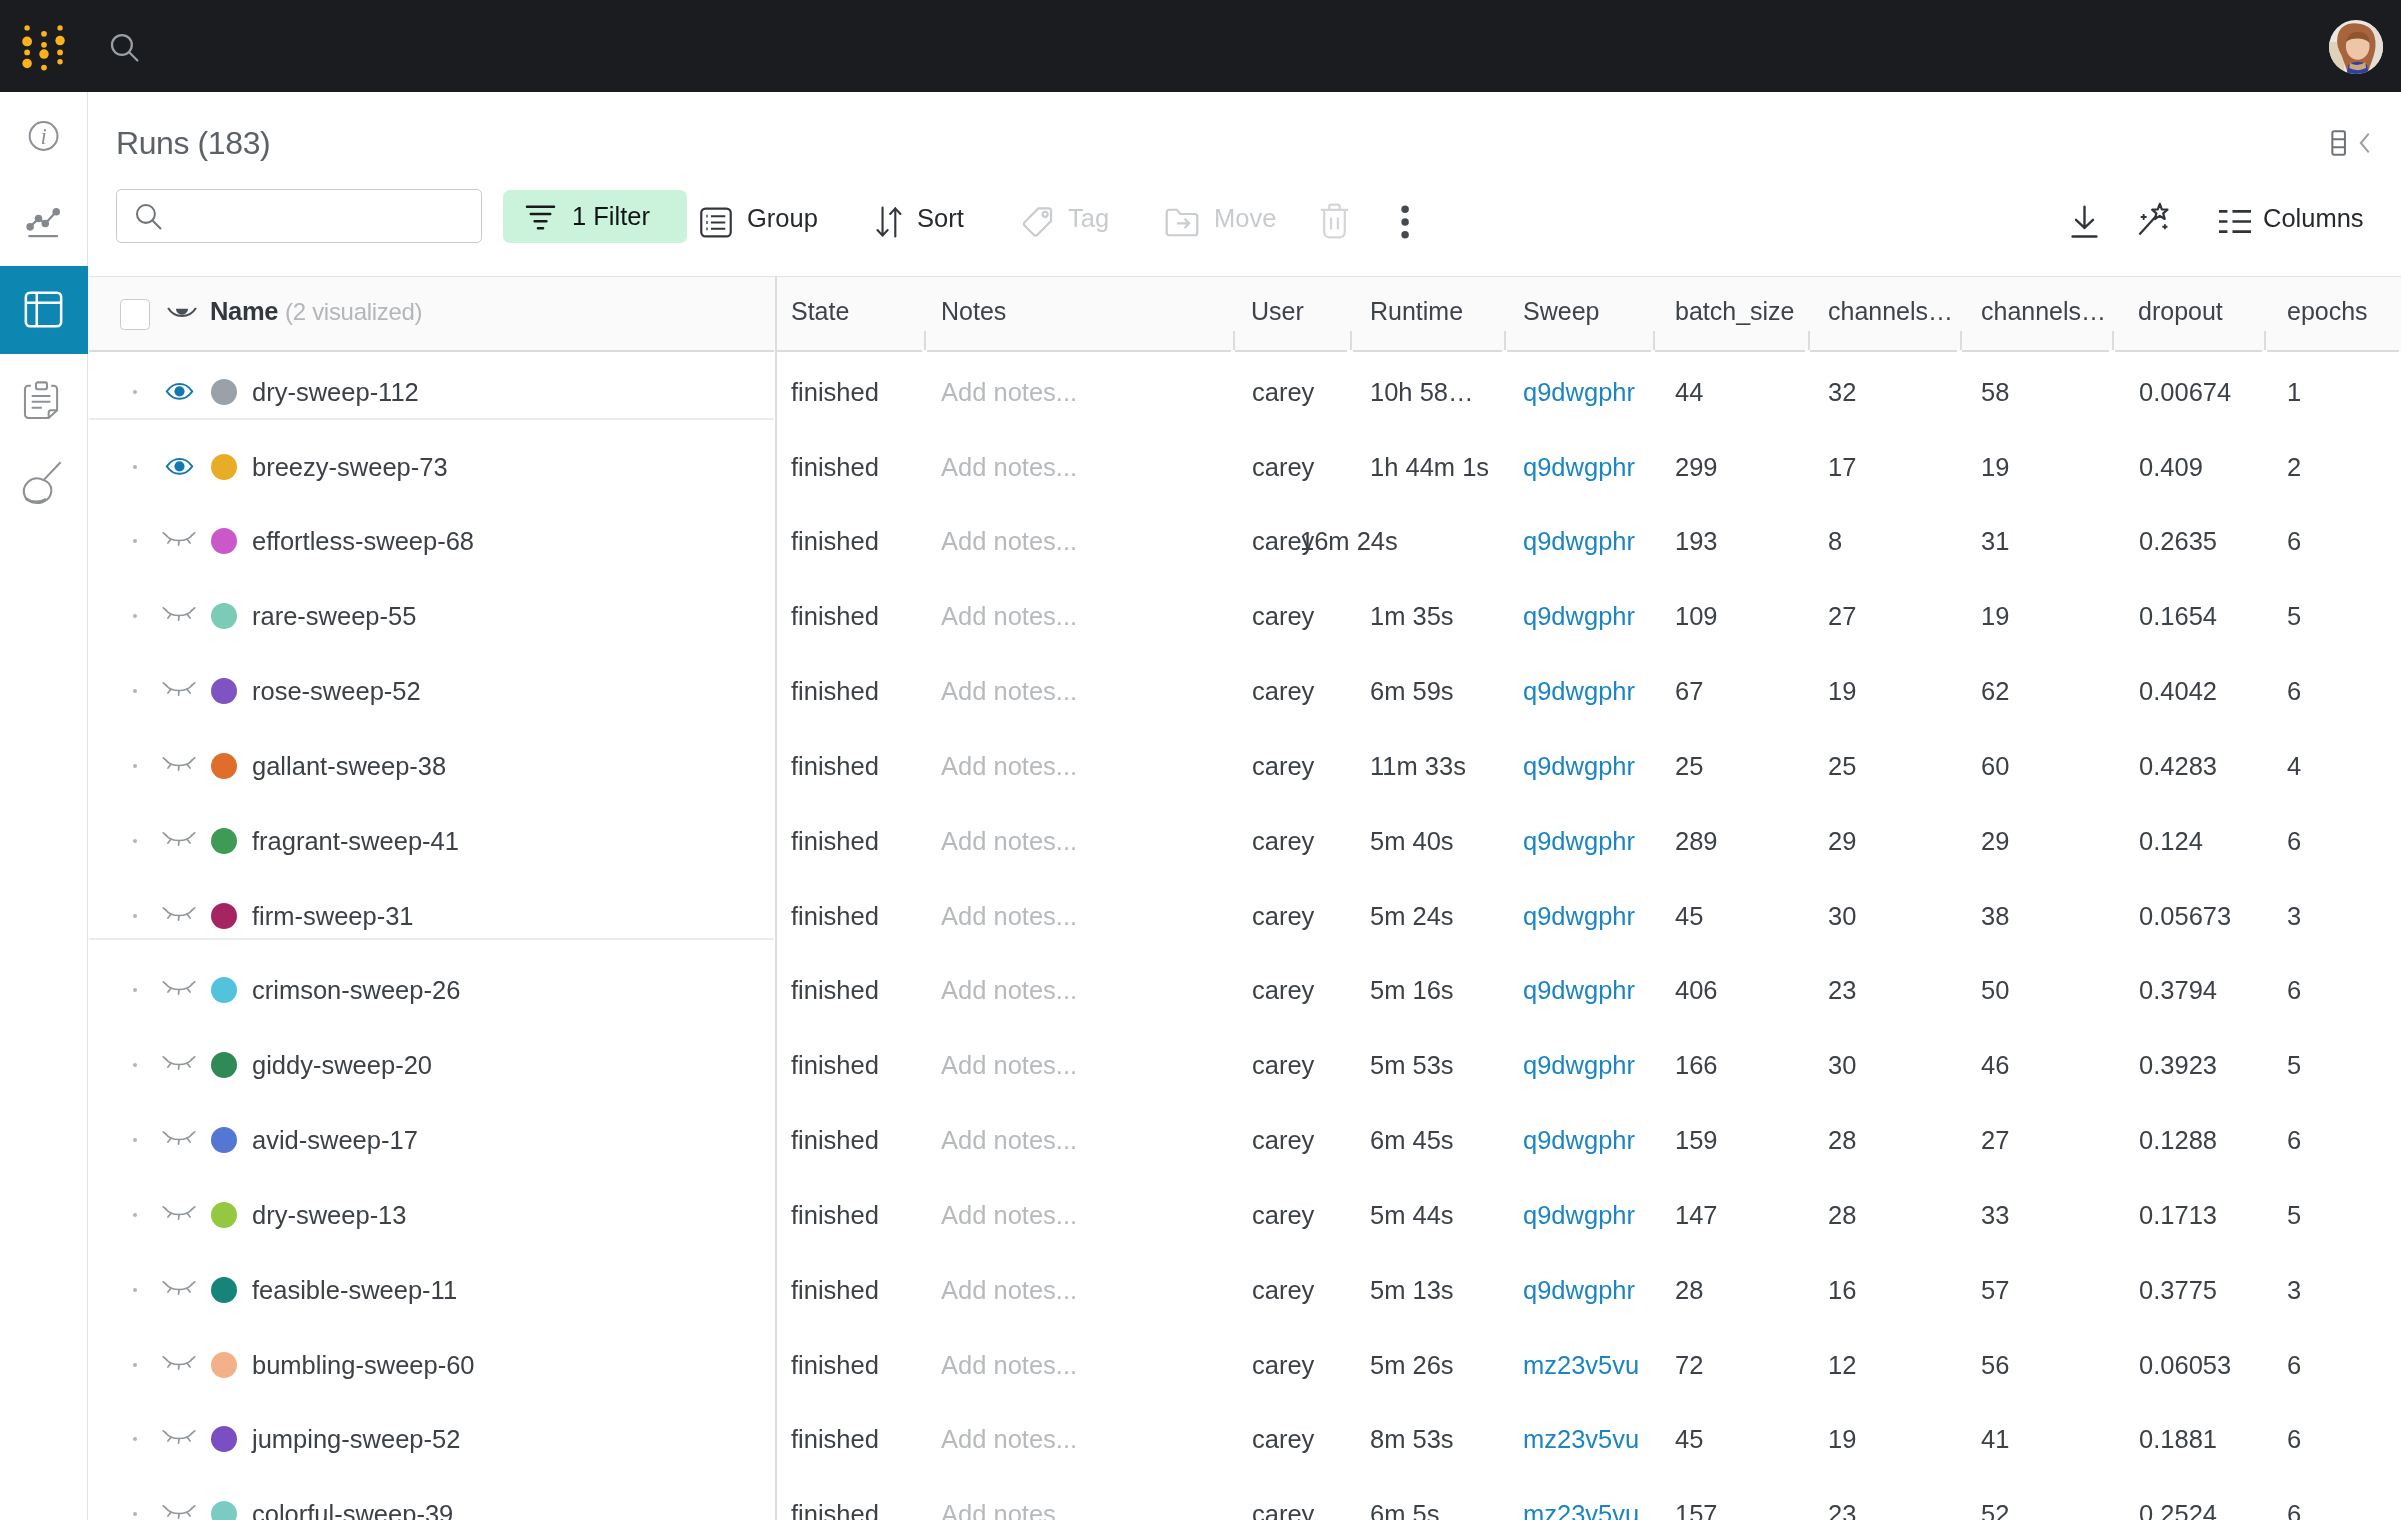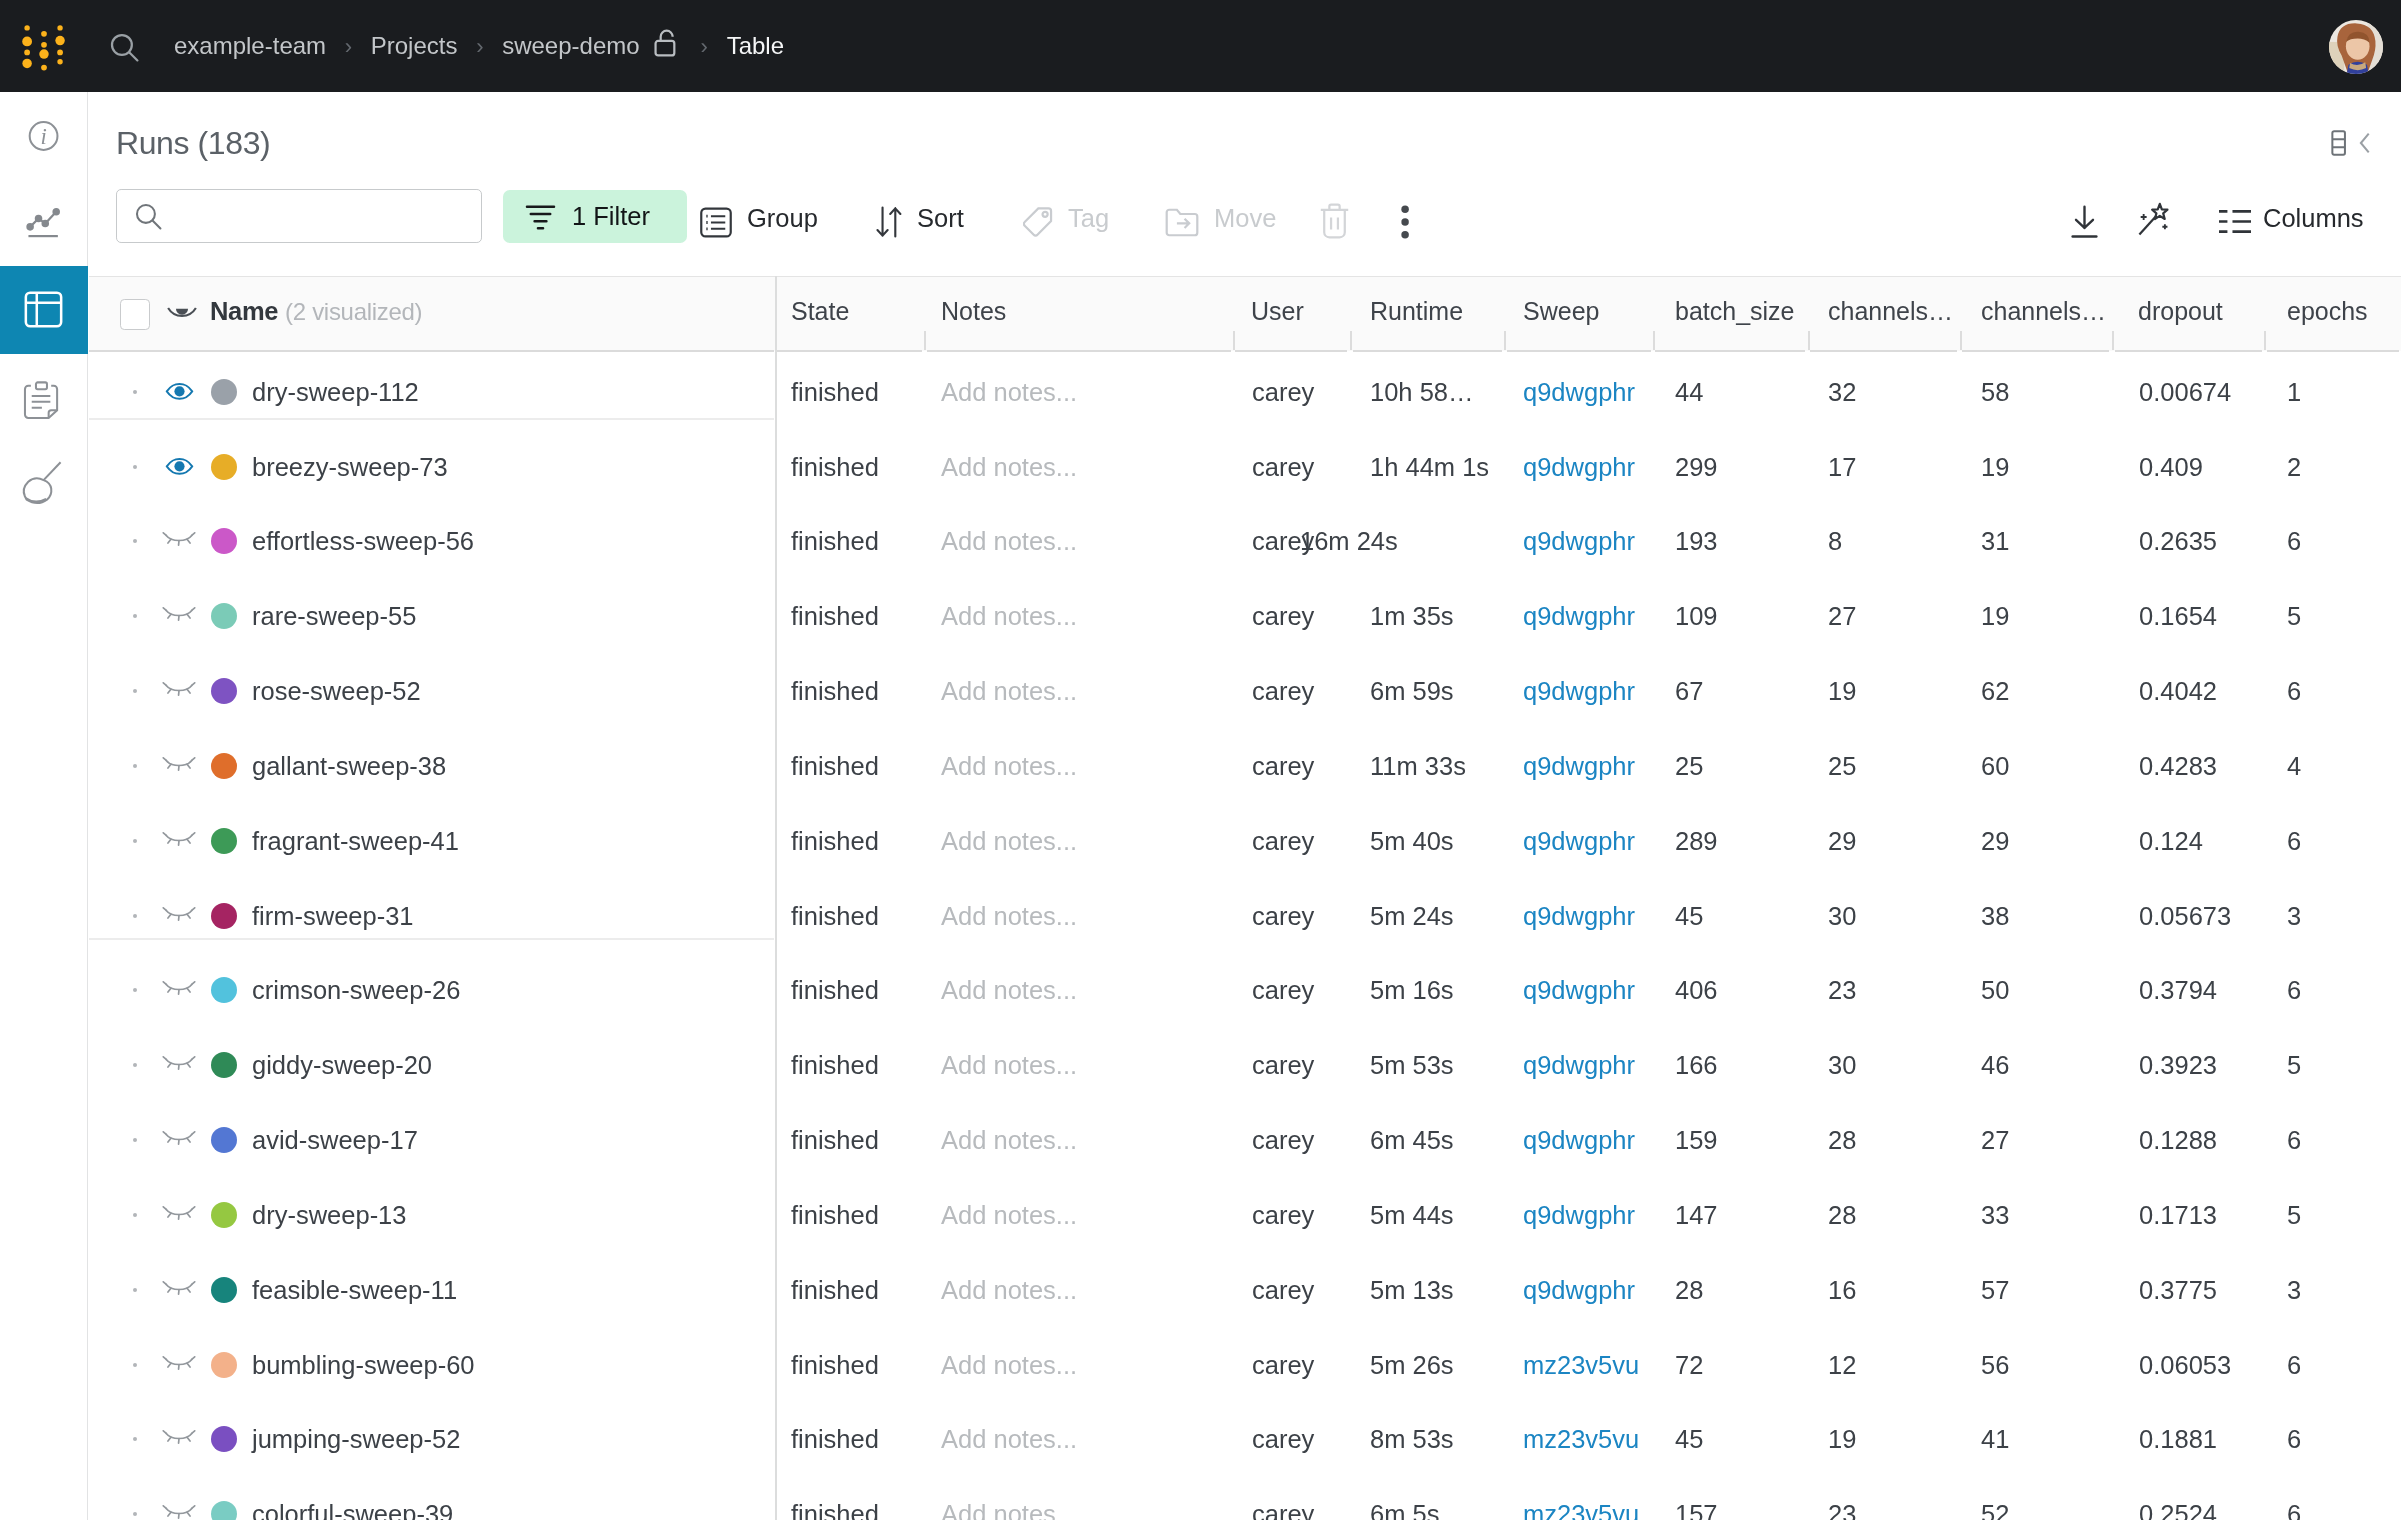--- a/index.html
+++ b/index.html
@@ -75,24 +75,20 @@
         <circle cx="28" cy="54" r="3.4"></circle>
     <circle cx="47" cy="7" r="3.2"></circle>
         <circle cx="47" cy="22" r="5.6"></circle>
         <circle cx="47" cy="36" r="3.4"></circle>
         <circle cx="47" cy="47" r="3.2"></circle>
   </svg>
   <svg style="position:absolute;left:109px;top:32px" width="31" height="31" viewBox="0 0 36 36" fill="none" stroke="#9aa0a5" stroke-width="2.6">
     <circle cx="15" cy="15" r="11.5"></circle>
         <path d="M24 24 L33 33" stroke-linecap="round"></path>
   </svg>
-  <div id="crumbs">example-team<span class="sep">›</span>Projects<span class="sep">›</span>sweep-demo&nbsp;&nbsp;<svg width="29" height="31" viewBox="0 0 34 36" style="vertical-align:-5.1px" fill="none" stroke="#b9bdc1" stroke-width="2.6">
-          <rect x="3" y="15" width="22" height="17" rx="3"></rect>
-          <path d="M9 15 V10 a7 7 0 0 1 14 0 v-1.5"></path>
-        </svg><span class="sep">›</span><span class="last">Table</span></div>
   <div id="avatar">
     <svg width="54" height="54" viewBox="0 0 64 64">
       <rect width="64" height="64" fill="#ece7e0"></rect>
       <rect x="0" y="26" width="18" height="38" fill="#ded2bb"></rect>
       <rect x="46" y="0" width="18" height="64" fill="#e4ded5"></rect>
       <path d="M10 20 Q13 3 33 4 Q53 5 55 25 Q56 36 51 48 L46 62 L22 62 L15 42 Q8 30 10 20 Z" fill="#a8643c"></path>
       <ellipse cx="34" cy="31" rx="14" ry="16" fill="#ecc6a7"></ellipse>
       <path d="M20 26 Q23 13 35 14 Q48 15 48 27 Q42 22 34 22 Q25 22 20 26 Z" fill="#91542e"></path>
       <path d="M23 53 Q34 46 45 53 L47 64 L21 64 Z" fill="#31409c"></path>
       <path d="M25 51 Q34 56 43 50 L44 57 Q34 62 24 57 Z" fill="#c8a87e"></path>
@@ -297,21 +293,21 @@
         <g fill="none" stroke="#93989d" stroke-width="2" stroke-linecap="round">
           <path d="M5 4 C11 12 29 12 35 4"></path>
           <path d="M5 4 L1.5 1"></path>
           <path d="M35 4 L38.5 1"></path>
           <path d="M10.5 8.5 L7 13"></path>
           <path d="M20 10 L19.5 15.5"></path>
           <path d="M29.5 8.5 L33 13"></path>
         </g>
       </svg>
 <span class="cc" style="background:#cb58c8"></span>
-<span class="nm">effortless-sweep-56</span>
+<span class="nm">effortless-sweep-68</span>
 <span class="cell" style="left:791px">finished</span>
 <span class="cell gray" style="left:941px">Add notes...</span>
 <span class="cell" style="left:1252px">carey</span>
 <span class="cell" style="left:1300px">16m 24s</span>
 <span class="cell link" style="left:1523px">q9dwgphr</span>
 <span class="cell" style="left:1675px">193</span>
 <span class="cell" style="left:1828px">8</span>
 <span class="cell" style="left:1981px">31</span>
 <span class="cell" style="left:2139px">0.2635</span>
 <span class="cell" style="left:2287px">6</span>

